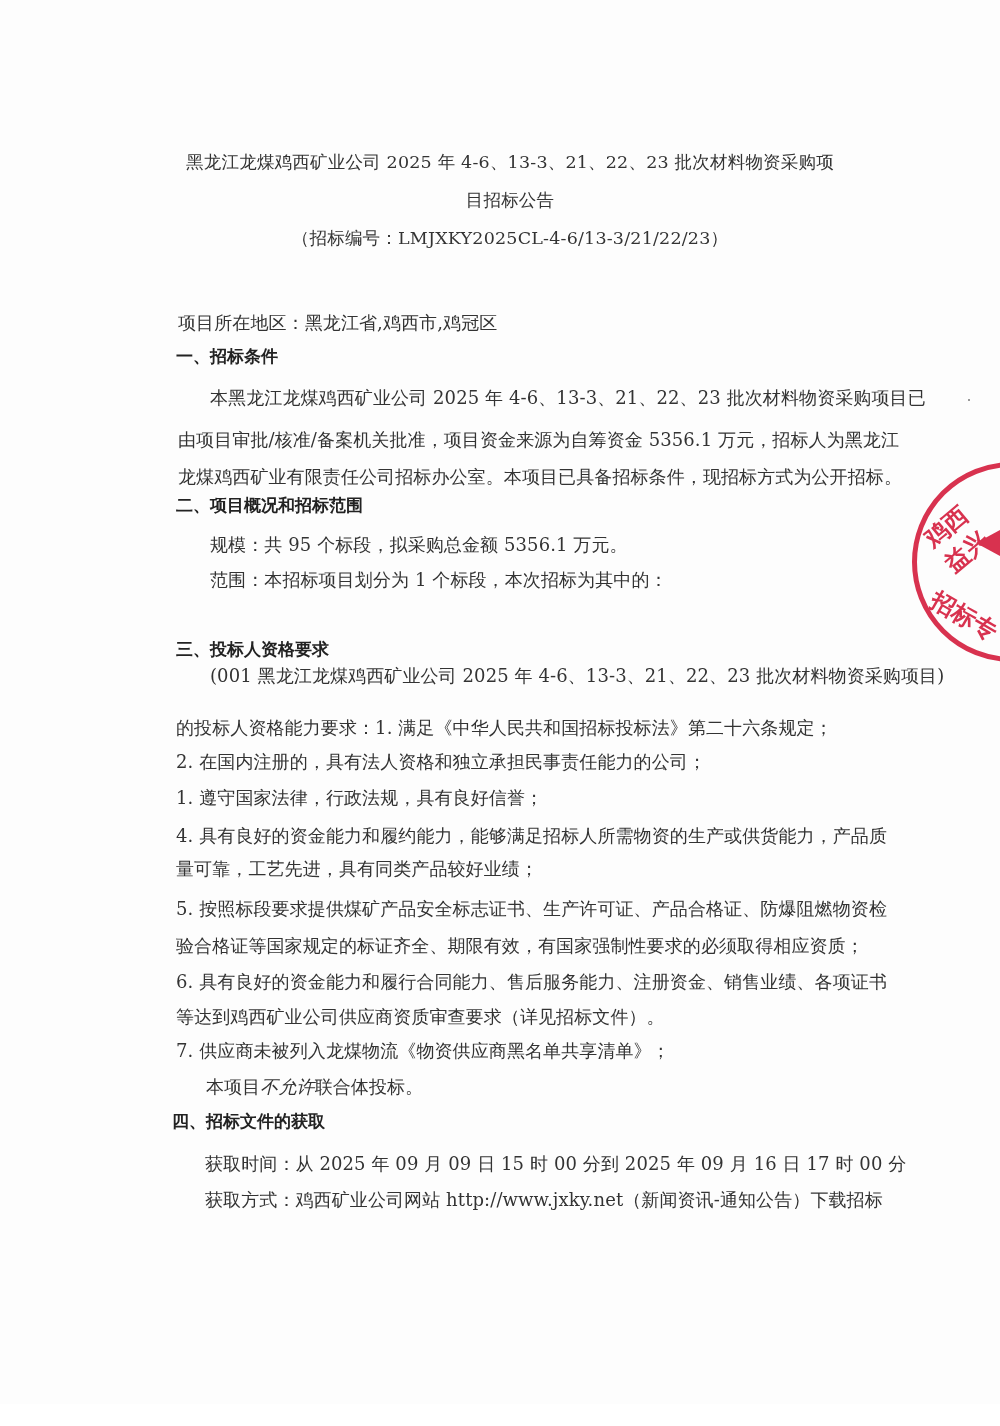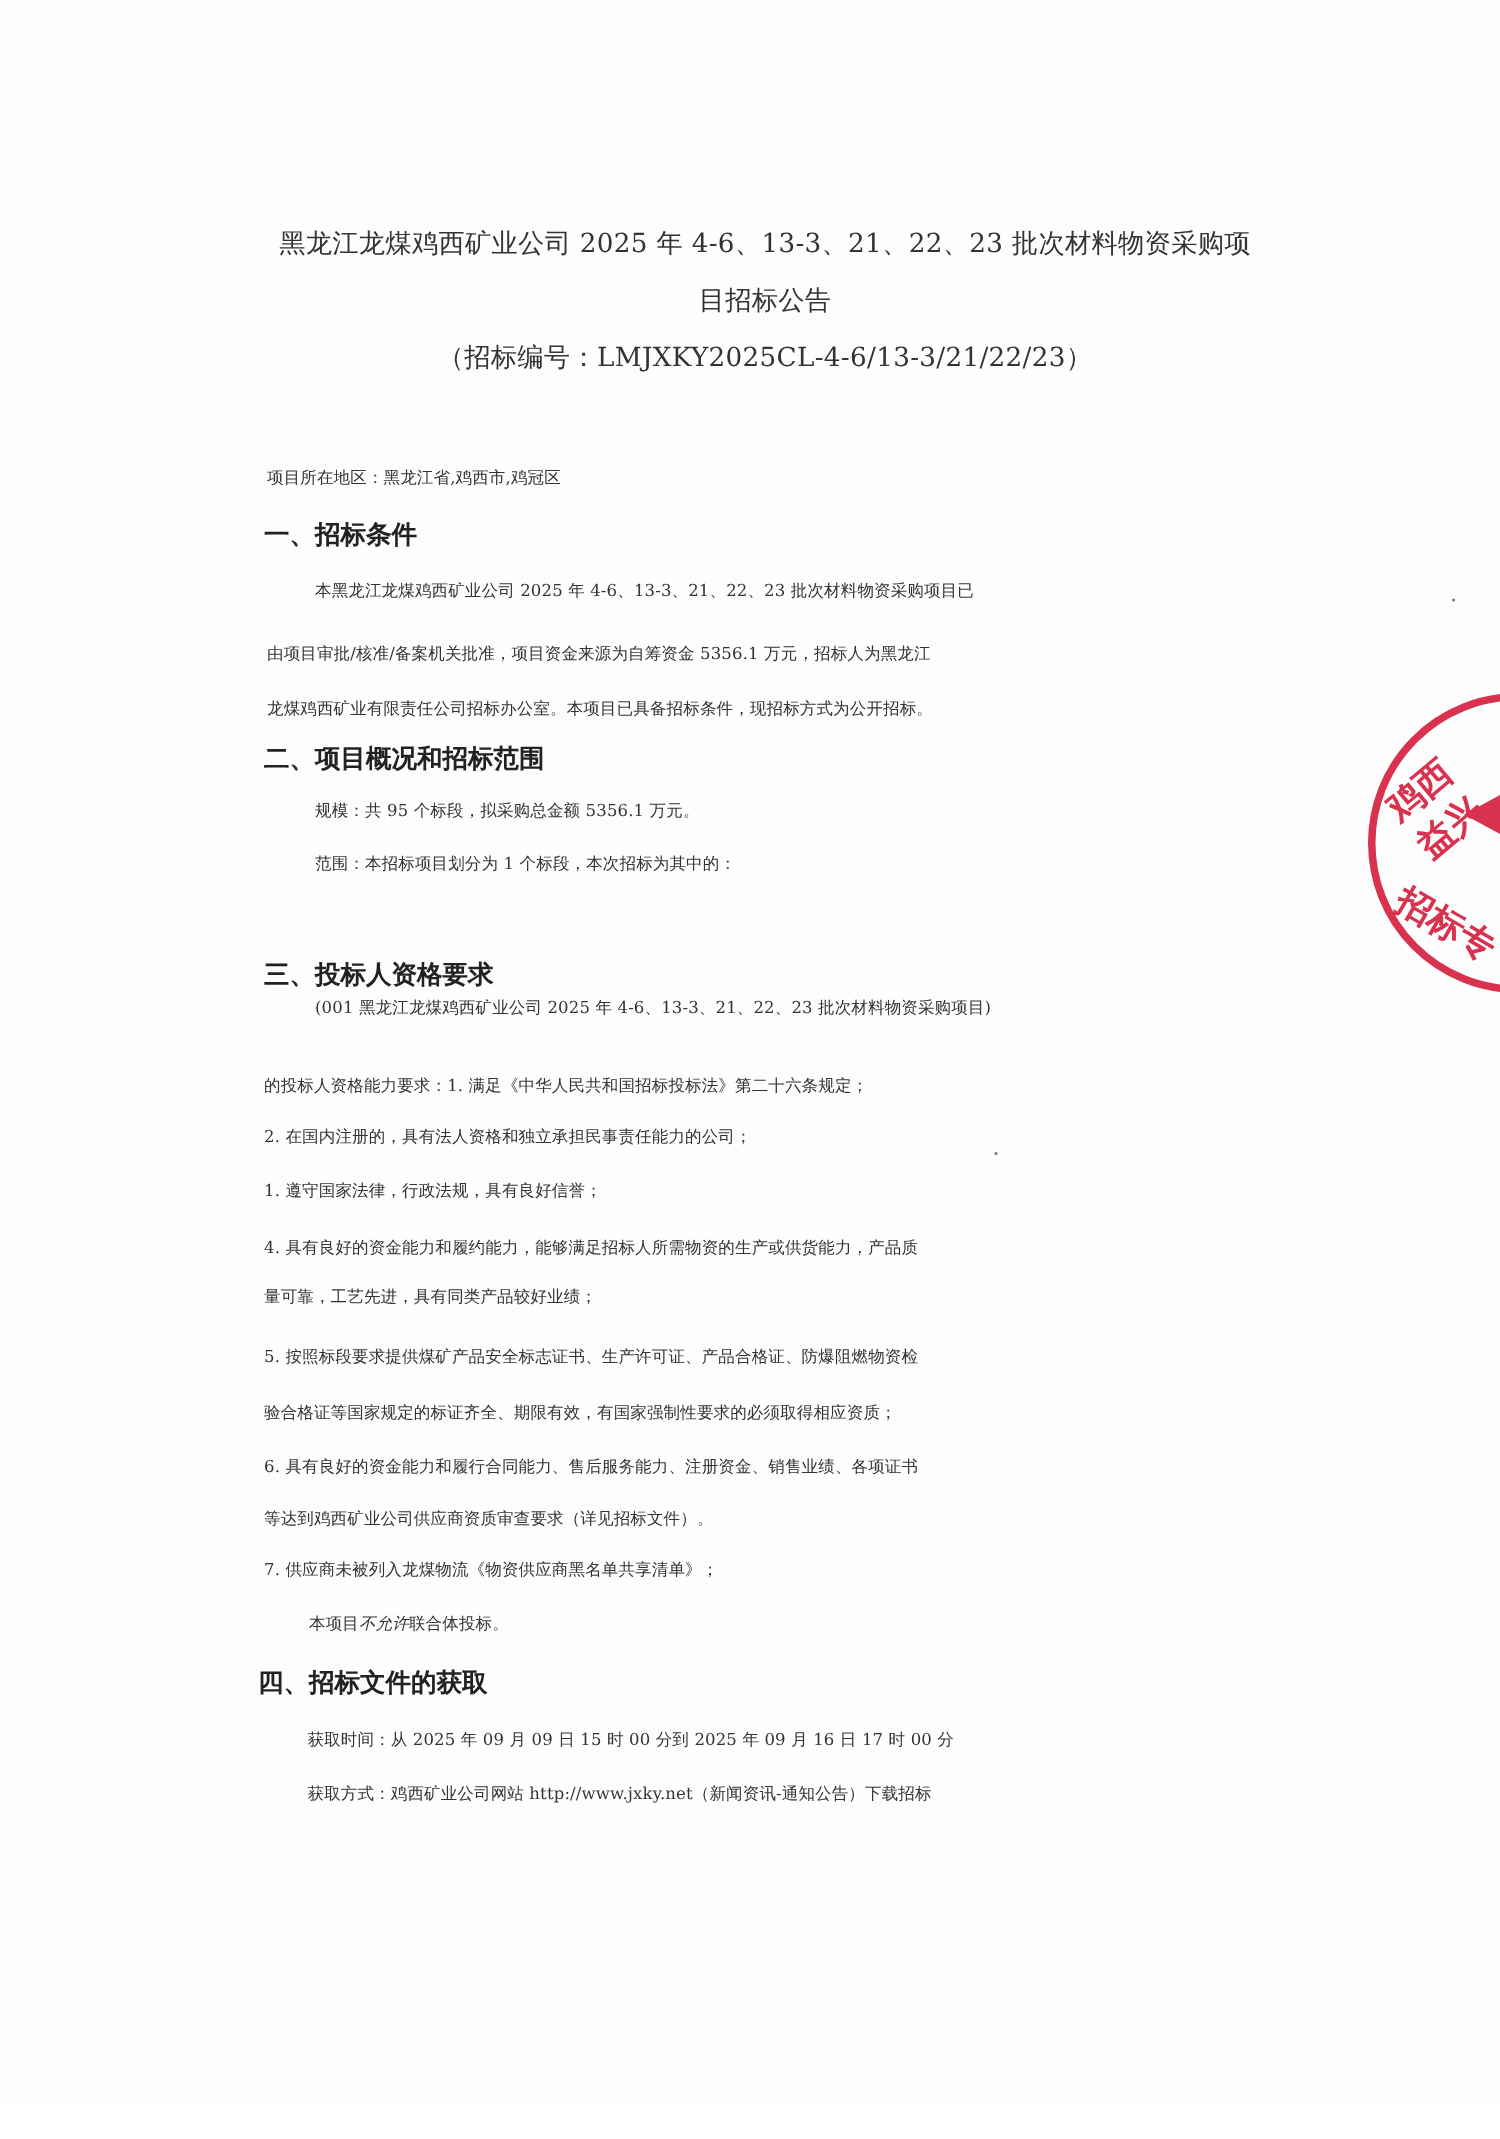--- a/index.html
+++ b/index.html
@@ -27,21 +27,21 @@
     left: 170px;
     width: 680px;
     text-align: center;
     font-size: 17.5px;
     color: #333;
     letter-spacing: 0.2px;
     white-space: nowrap;
   }
   .line {
     position: absolute;
-    font-size: 11px;
+    font-size: 18px;
     color: #333;
     white-space: nowrap;
     letter-spacing: 0.1px;
   }
   .heading {
     position: absolute;
     font-size: 17px;
     font-weight: bold;
     font-family: "DejaVu Sans", "Liberation Sans", sans-serif;
     color: #222;

